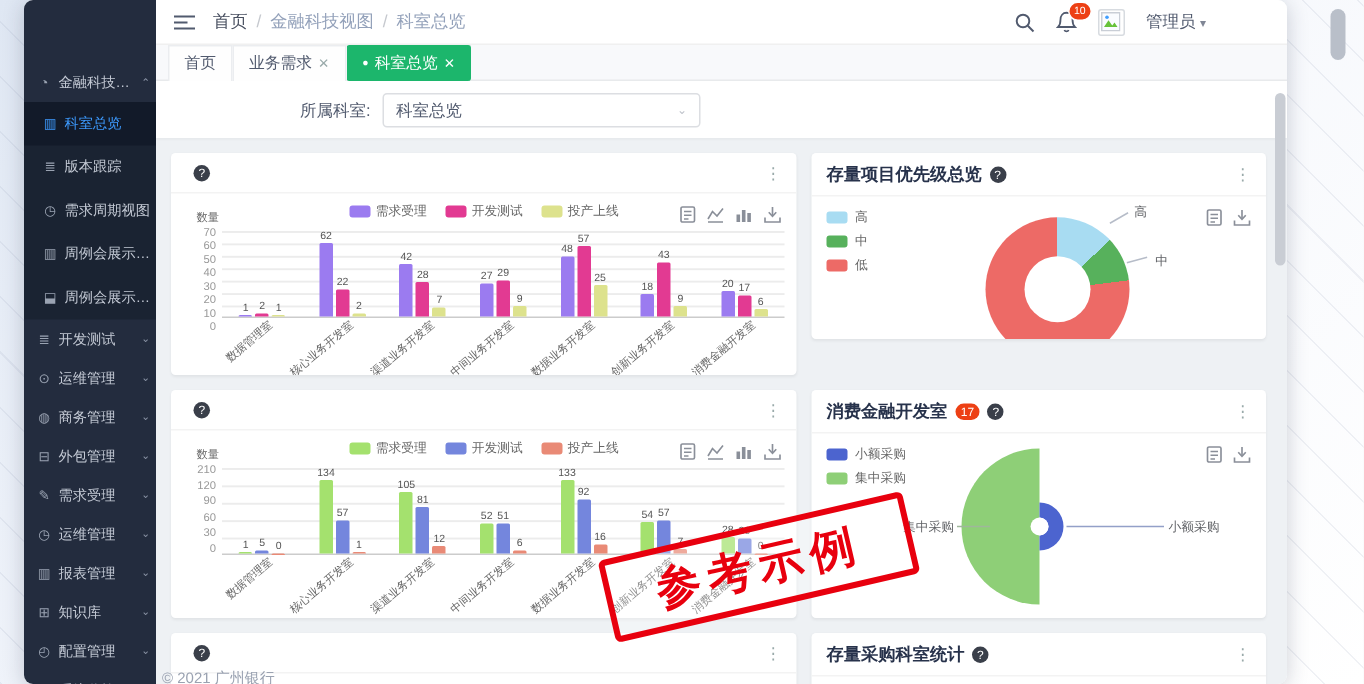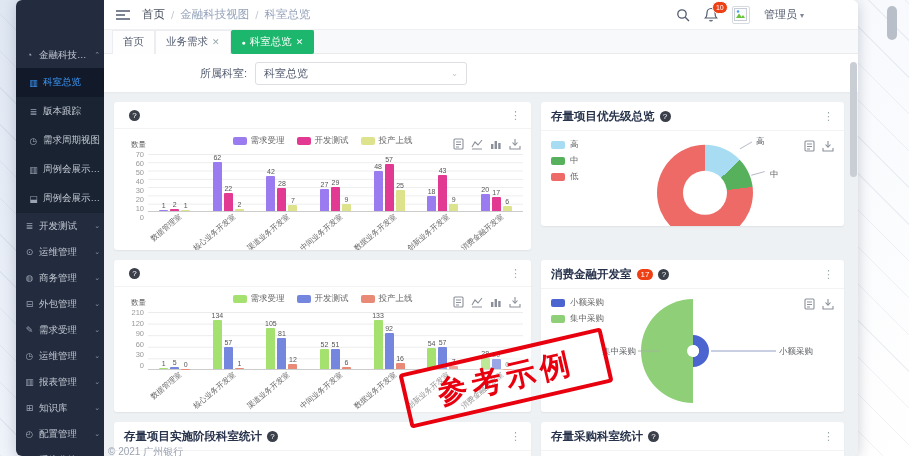--- a/index.html
+++ b/index.html
@@ -711,21 +711,20 @@
                 <text x="68" y="59" text-anchor="end">集中采购</text>
                 <line x1="143" y1="56" x2="208" y2="56" stroke="#93a0c8" stroke-width="1"></line>
                 <text x="211" y="59">小额采购</text>
               </svg>
             </div>
           </div>
         </div>
 
         <div class="card" style="height:60px">
           <div class="card-h">
-            <span class="card-title">存量项目实施阶段科室统计</span>
             <span class="help">?</span>
             <span class="kebab">⋮</span>
           </div>
           <div class="truncated-body"></div>
         </div>
 
         <div class="card" style="height:60px">
           <div class="card-h">
             <span class="card-title">存量采购科室统计</span>
             <span class="help">?</span>

